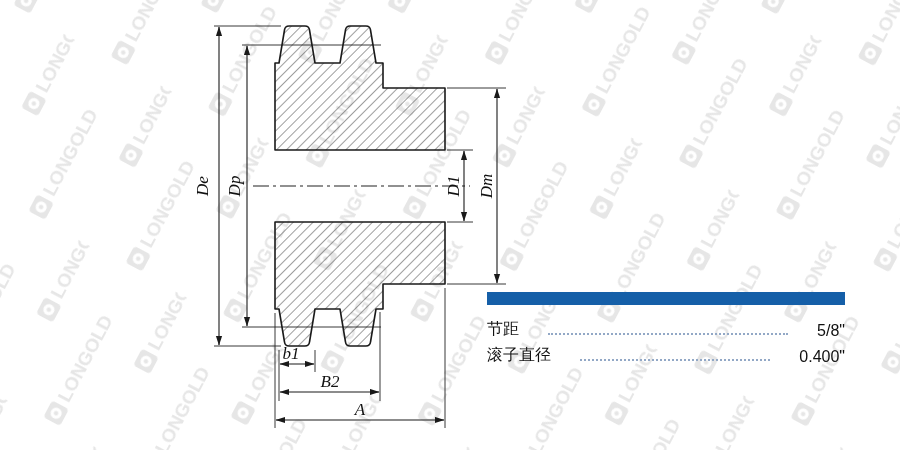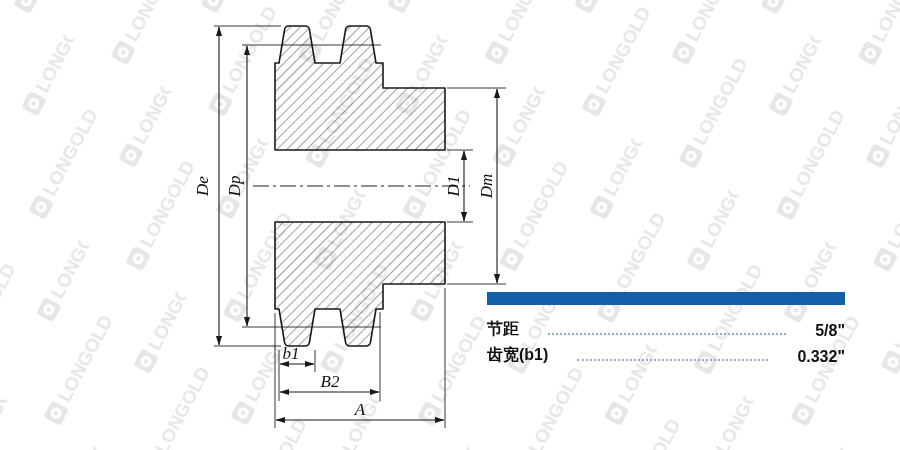--- a/index.html
+++ b/index.html
@@ -3,21 +3,21 @@
 <meta charset="utf-8">
 <style>
   html,body{margin:0;padding:0;background:#fff;}
   .stage{
     position:relative;width:900px;height:450px;overflow:hidden;background:#ffffff;
     font-family:"Liberation Sans","DejaVu Sans",sans-serif;
   }
   .layer{position:absolute;left:0;top:0;}
   .spec-panel{position:absolute;left:487px;top:292px;width:358px;}
   .spec-bar{height:13px;background:#155fa8;margin-bottom:9px;}
-  .spec-row{display:flex;align-items:flex-end;height:26px;font-size:16px;font-weight:bold;color:#101010;gap:24px;}
+  .spec-row{display:flex;align-items:flex-end;height:26px;font-size:16px;font-weight:normal;color:#101010;gap:24px;}
   .spec-label{white-space:nowrap;}
   .spec-value{white-space:nowrap;}
   .leader{flex:1;border-bottom:2px dotted #92a8c6;margin:0 5px 5px 5px;min-width:20px;}
 </style>
 </head>
 <body>
 
 <div class="stage">
 
   <svg class="layer" width="900" height="450" viewBox="0 0 900 450" aria-hidden="true">
@@ -102,22 +102,22 @@
 
   <div class="spec-panel">
     <div class="spec-bar" style="background-color: rgb(21, 95, 168);"></div>
 
     <div class="spec-row">
       <span class="spec-label">节距</span>
       <span class="leader"></span>
       <span class="spec-value">5/8"</span>
     </div>
 
+    <div class="spec-row">
+      <span class="spec-label">滚子直径</span>
+      <span class="leader"></span>
+      <span class="spec-value">0.400"</span>
+    </div>
 
-    <div class="spec-row">
-      <span class="spec-label">齿宽(b1)</span>
-      <span class="leader"></span>
-      <span class="spec-value">0.332"</span>
-    </div>
 
   </div>
 
 </div>
 
 </body></html>

